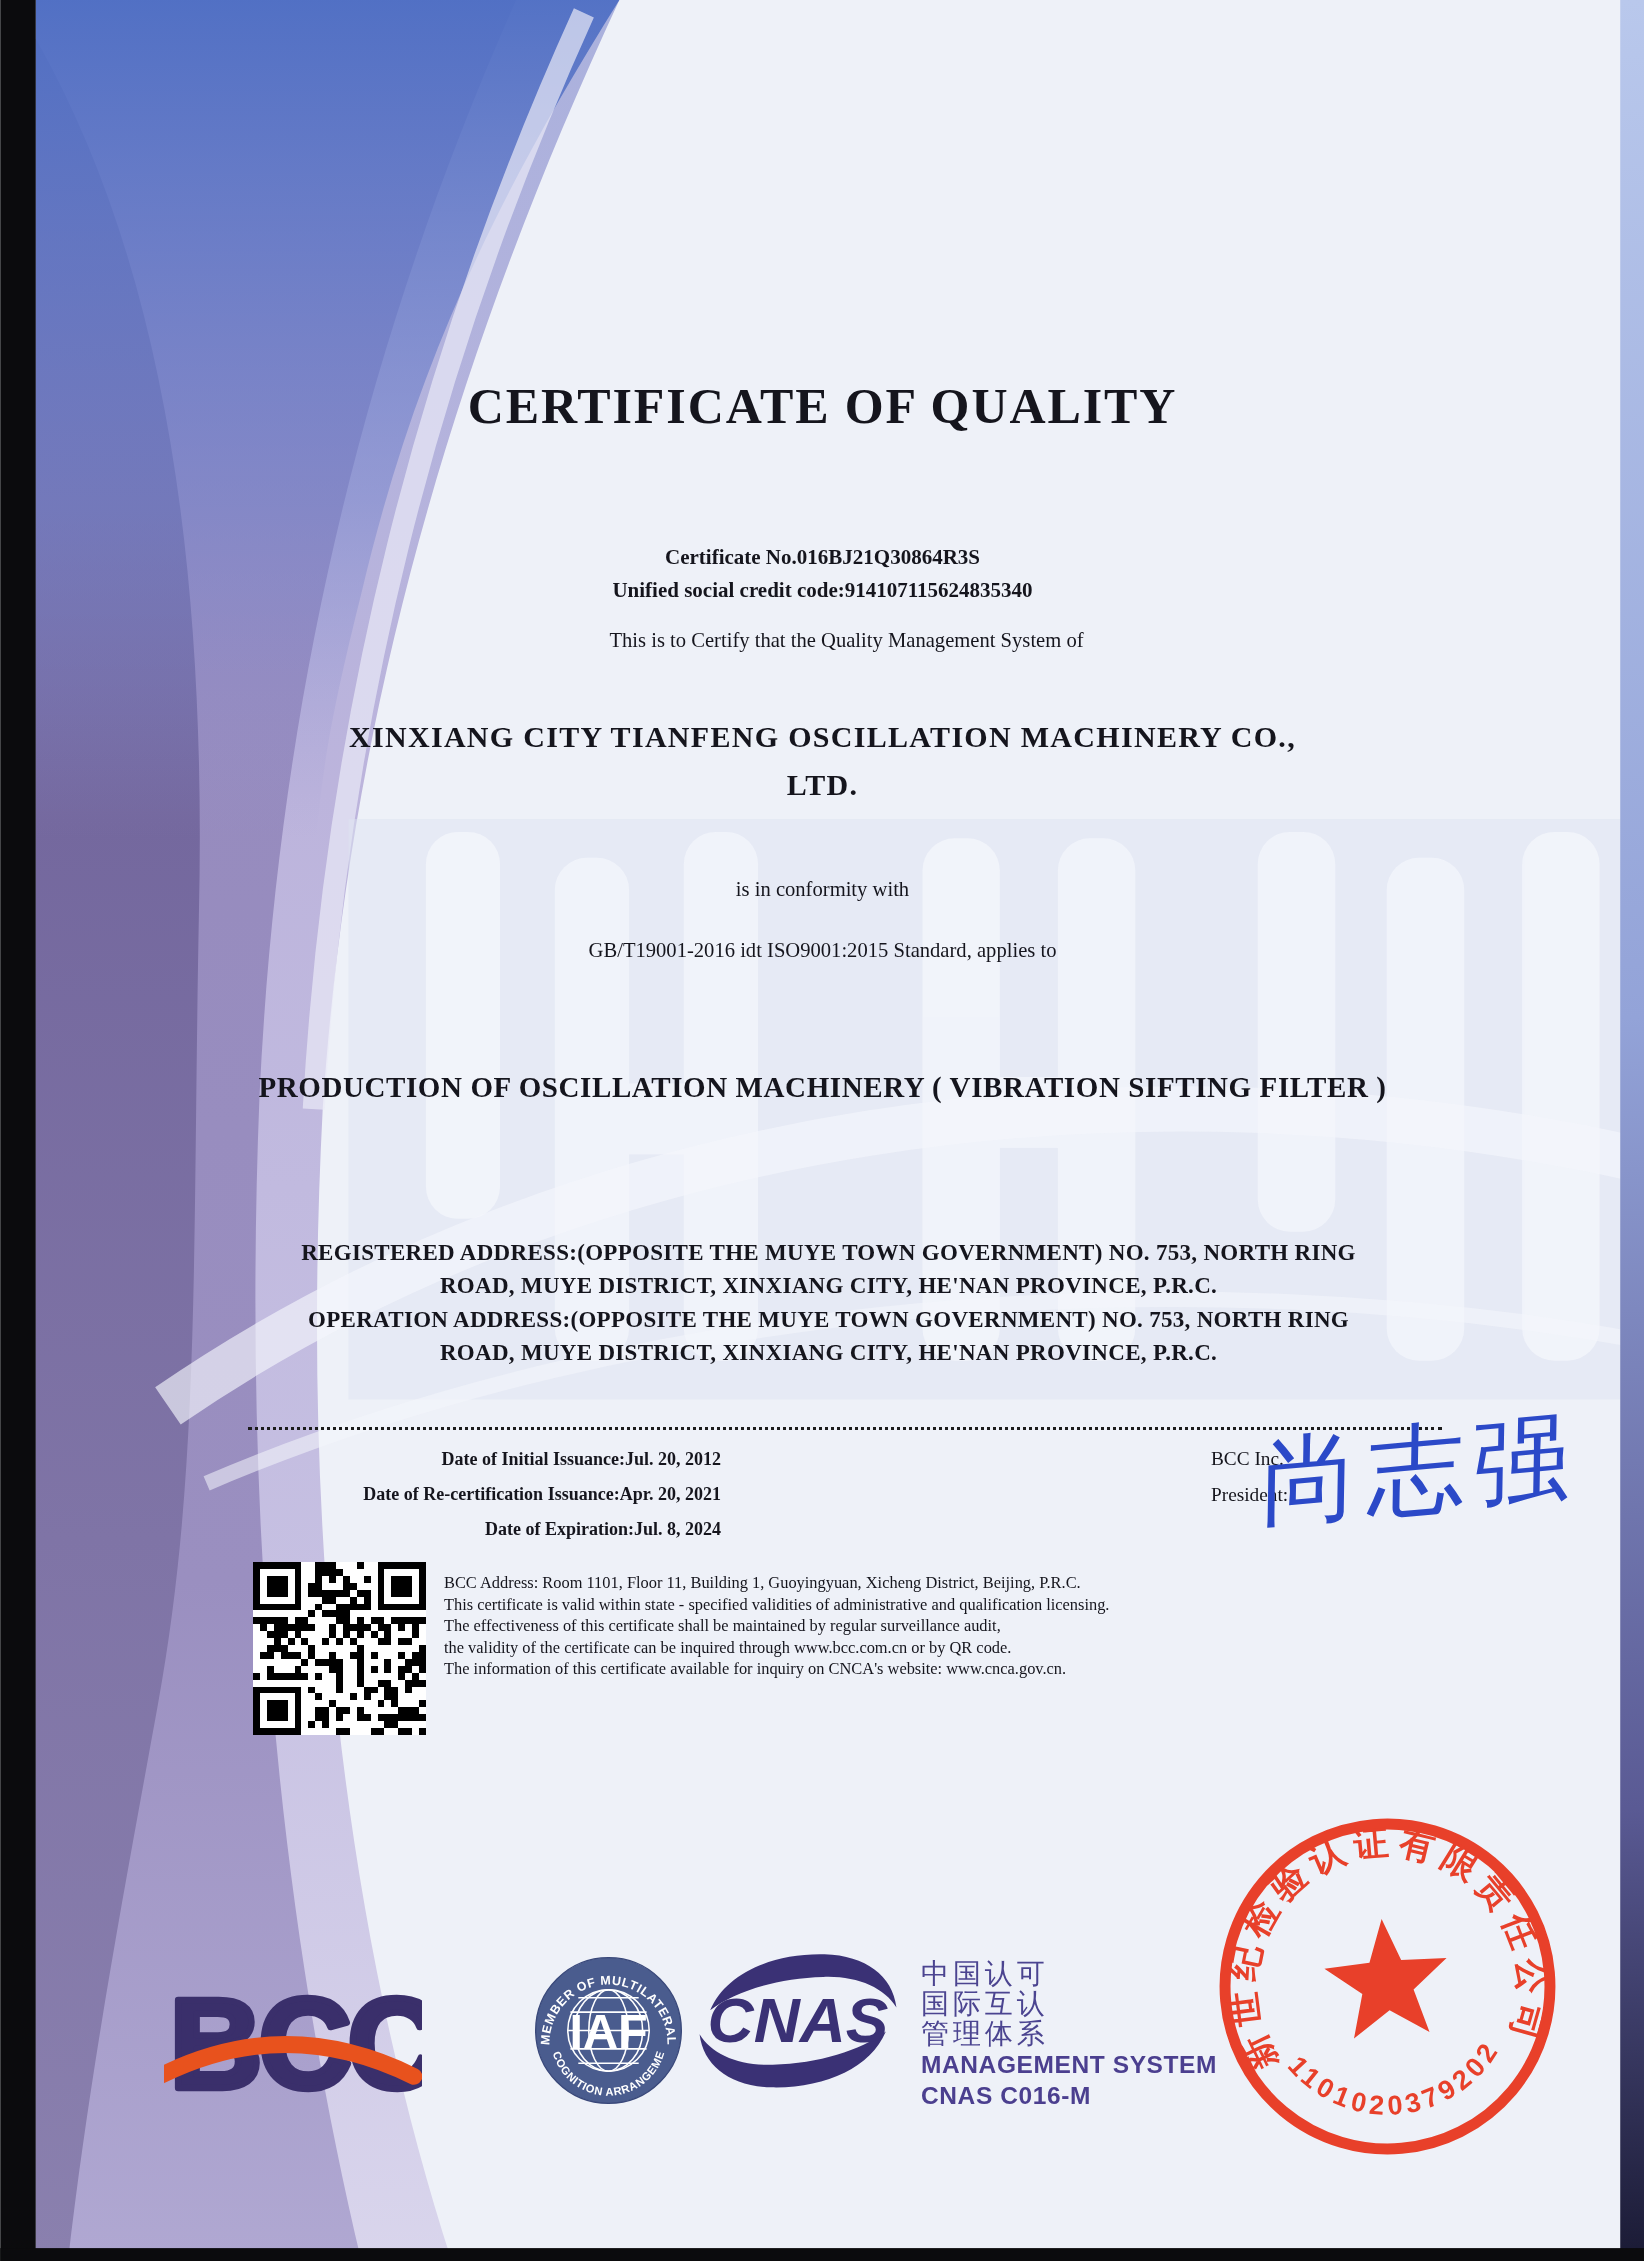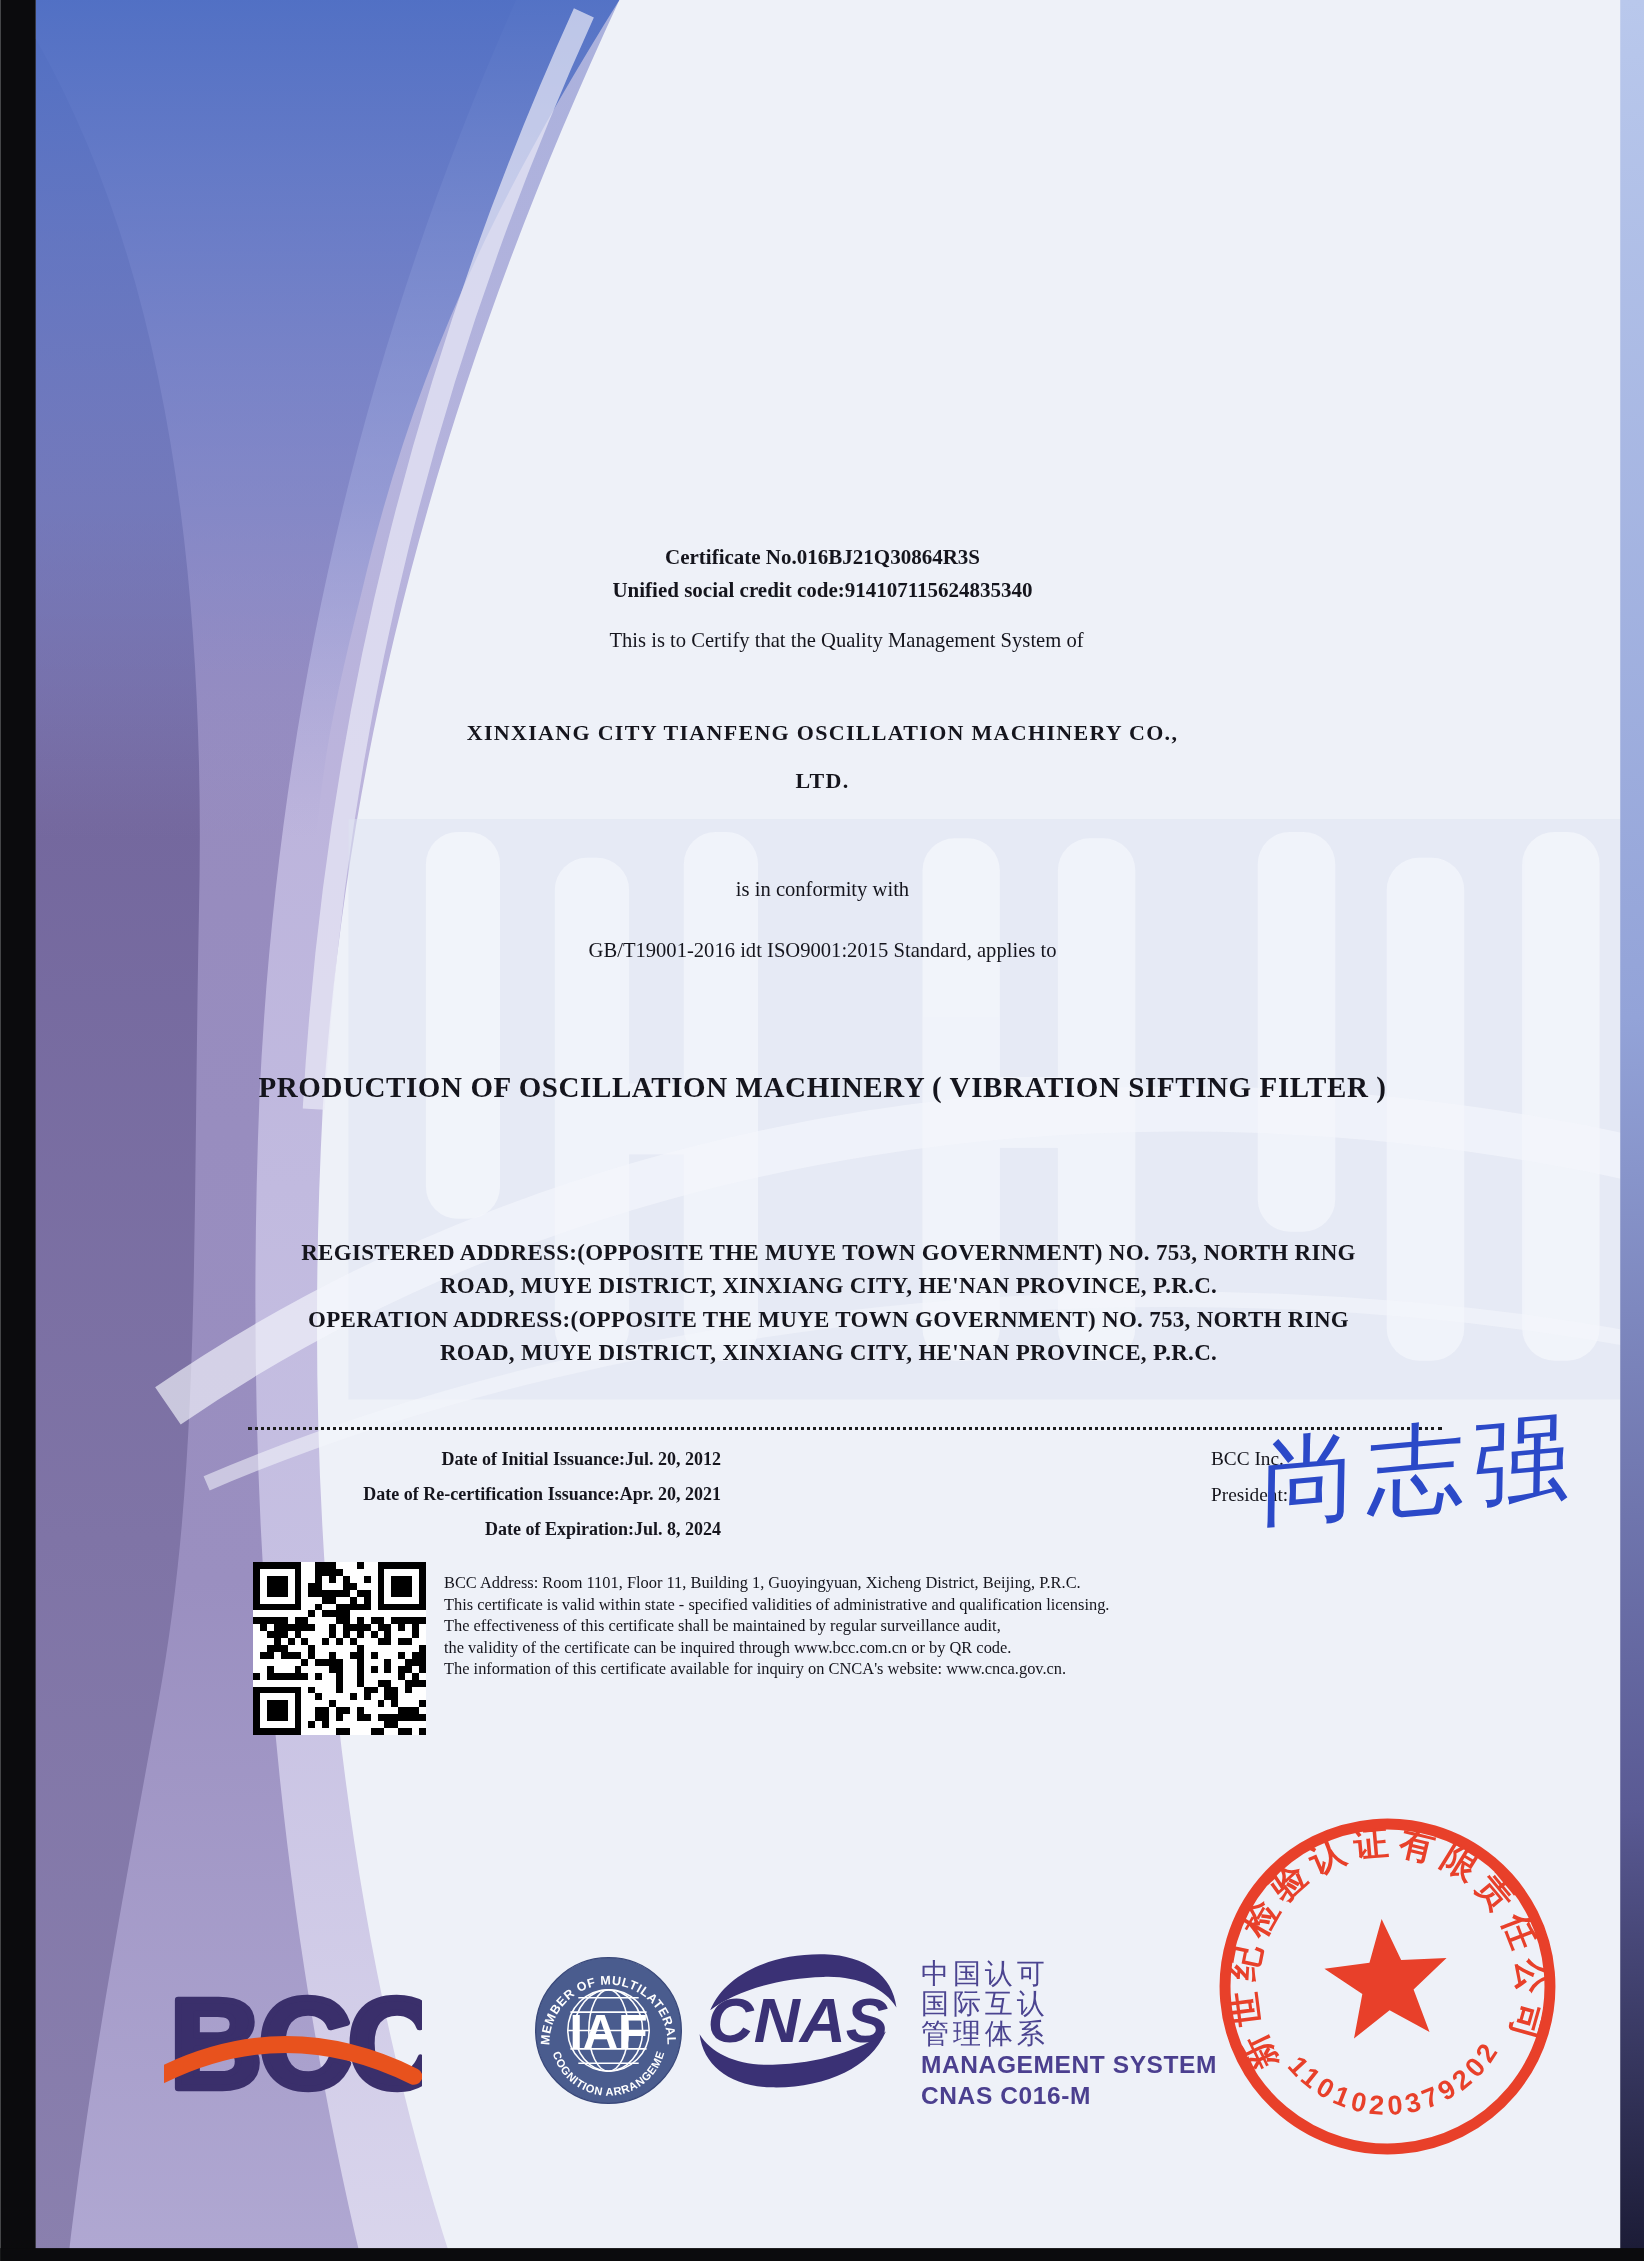--- a/index.html
+++ b/index.html
@@ -4,21 +4,21 @@
 <style>
   html,body{margin:0;padding:0;}
   body{width:1645px;height:2261px;background:#eef1f8;font-family:"Liberation Serif","DejaVu Serif",serif;color:#15151d;}
   .page{position:relative;width:1645px;height:2261px;overflow:hidden;}
   .abs{position:absolute;}
   .ctr{left:50%;transform:translateX(-50%);white-space:nowrap;}
   .sans{font-family:"Liberation Sans","DejaVu Sans",sans-serif;}
   .title{font-size:50px;font-weight:bold;letter-spacing:1.9px;}
   .certno{font-size:21px;font-weight:bold;}
   .body-line{font-size:20.6px;}
-  .company{font-size:22px;font-weight:bold;letter-spacing:1.3px;text-align:center;}
+  .company{font-size:30px;font-weight:bold;letter-spacing:1.3px;text-align:center;}
   .scope{font-size:29px;font-weight:bold;letter-spacing:0.6px;}
   .addr{font-size:23px;font-weight:bold;letter-spacing:0.3px;margin-left:6px;}
   .dotline{border-top:3.2px dotted #1c1c1c;width:1194px;left:248px;top:1427px;height:0;}
   .dates{right:924px;top:1442px;text-align:right;font-size:18px;font-weight:bold;line-height:35px;white-space:nowrap;}
   .issuer{left:1211px;top:1441px;font-size:19.3px;line-height:36px;}
   .signature{left:1261px;top:1406px;font-size:97px;color:#2b49c8;font-family:"DejaVu Sans",sans-serif;transform:rotate(-5deg) skewX(-6deg);letter-spacing:9px;white-space:nowrap;}
   .fineprint{left:444px;top:1572px;font-size:16.4px;line-height:21.6px;white-space:nowrap;}
   .cn-block{left:921px;top:1959px;font-size:28px;line-height:30px;color:#4b4490;letter-spacing:3.9px;white-space:nowrap;}
   .mgmt1{left:921px;top:2051px;font-size:24.5px;font-weight:bold;color:#4b3f8f;letter-spacing:0.6px;white-space:nowrap;}
   .mgmt2{left:921px;top:2082px;font-size:24.5px;font-weight:bold;color:#4b3f8f;letter-spacing:0.6px;white-space:nowrap;}
@@ -87,20 +87,21 @@
     </g>
     <path d="M260,2180 C900,1740 1750,1620 2550,1800" fill="none" stroke="#f4f6fc" stroke-width="70" opacity="0.65"></path>
     <path d="M320,2300 C1000,2010 1850,1950 2550,2080" fill="none" stroke="#f4f6fc" stroke-width="24" opacity="0.55"></path>
 
     <rect x="2512" y="0" width="38" height="3506" fill="url(#gRightEdge)"></rect>
 
     <rect x="0" y="0" width="55" height="3506" fill="#0b0b0d"></rect>
     <rect x="0" y="3486" width="2550" height="20" fill="#0b0b0d"></rect>
   </svg>
 
+  <div class="abs ctr title" style="top:377px;">CERTIFICATE OF QUALITY</div>
 
   <div class="abs ctr certno" style="top:545px;">Certificate No.016BJ21Q30864R3S</div>
   <div class="abs ctr certno" style="top:578px;">Unified social credit code:914107115624835340</div>
 
   <div class="abs ctr body-line" style="top:629px;margin-left:24px;">This is to Certify that the Quality Management System of</div>
 
   <div class="abs ctr company" style="top:720px;">XINXIANG CITY TIANFENG OSCILLATION MACHINERY CO.,</div>
   <div class="abs ctr company" style="top:768px;">LTD.</div>
 
   <div class="abs ctr body-line" style="top:878px;">is in conformity with</div>

